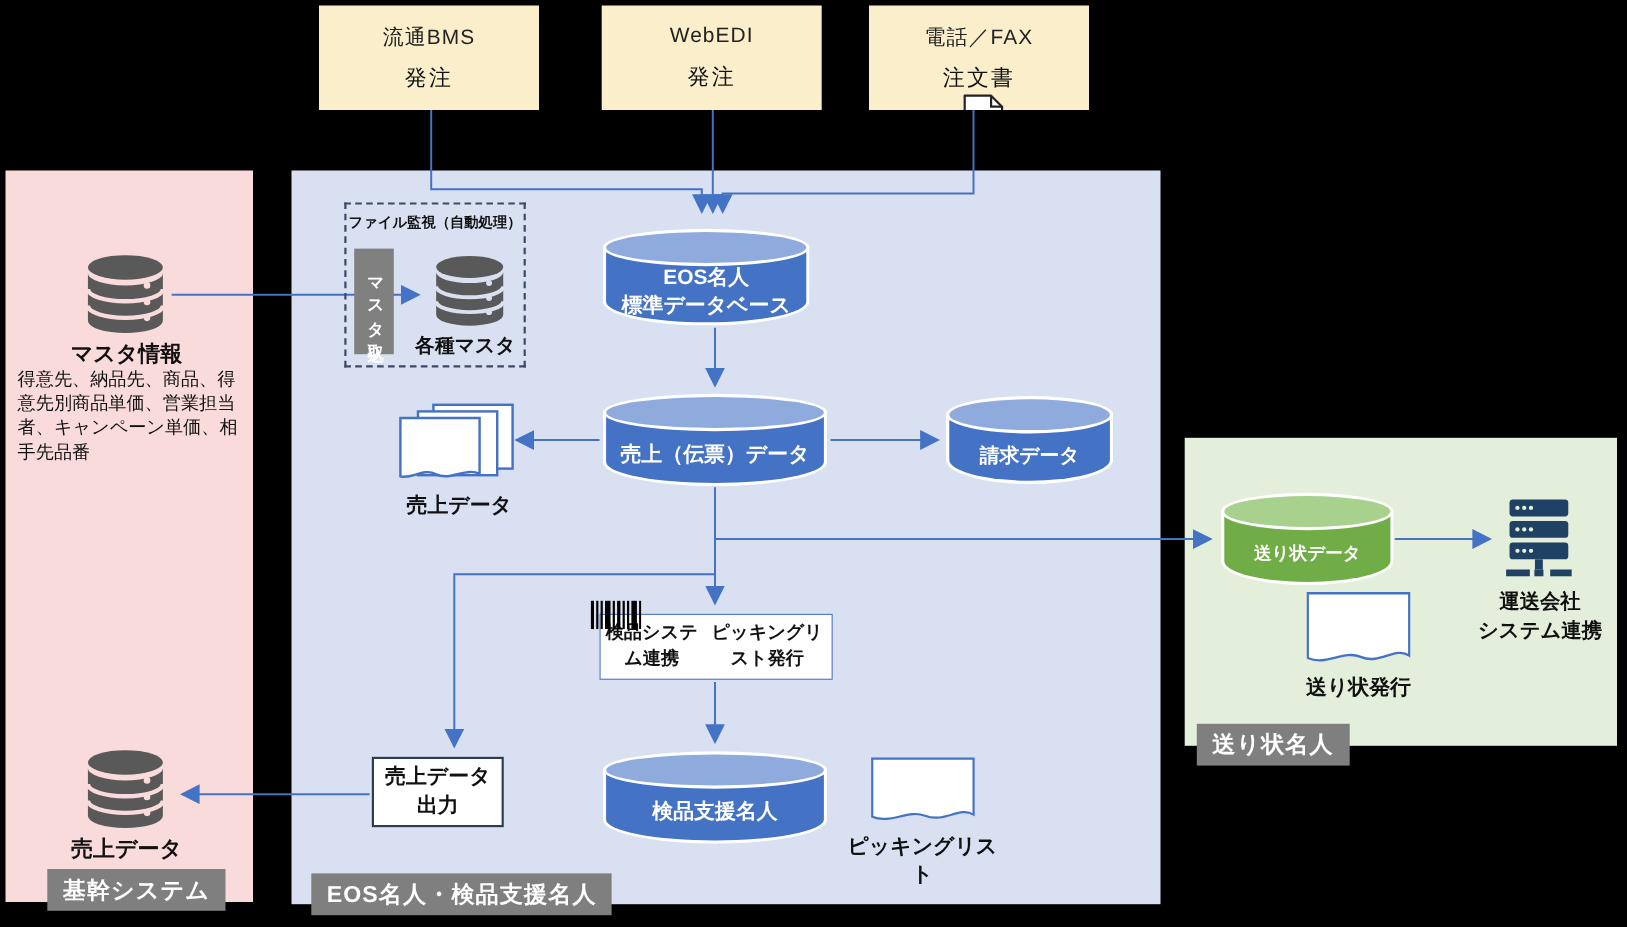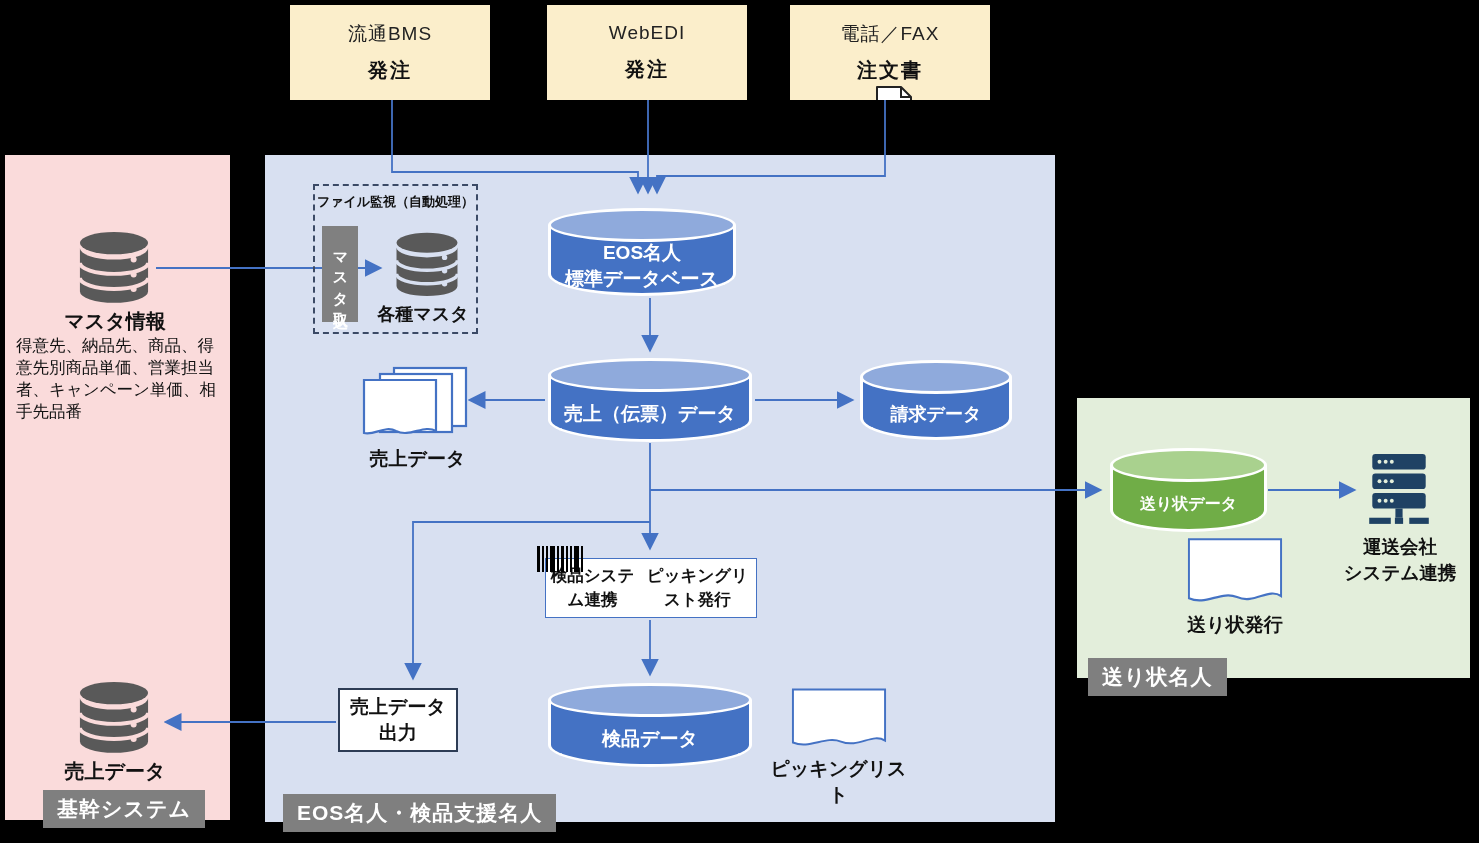--- a/index.html
+++ b/index.html
@@ -10,21 +10,21 @@
   .panel{position:absolute;z-index:0;}
   .panel-pink{background:#FADBDB;}
   .panel-blue{background:#D8E0F1;}
   .panel-green{background:#E3EEDB;}
   .connectors{position:absolute;left:0;top:0;z-index:1;pointer-events:none;}
   .src-box{
     position:absolute;z-index:2;background:#FBEECB;display:flex;flex-direction:column;
     align-items:center;justify-content:space-evenly;padding:6px 0;box-sizing:border-box;
   }
   .src-line1{font-size:19px;color:#222;letter-spacing:1px;}
-  .src-line2{font-size:20px;font-weight:bold;color:#111;letter-spacing:2px;}
+  .src-line2{font-size:20px;font-weight:normal;color:#111;letter-spacing:2px;}
   .clip{overflow:hidden;}
   .order-doc{position:absolute;left:50%;bottom:-17px;transform:translateX(-40%);width:40px;height:32px;}
 
   .dashed-box{position:absolute;z-index:2;border:2px dashed #3b4a66;box-sizing:border-box;}
   .dashed-title{position:absolute;top:7px;left:0;width:100%;text-align:center;font-size:13px;font-weight:bold;color:#111;}
   .vbox{
     position:absolute;z-index:3;background:#808080;color:#fff;display:flex;align-items:center;justify-content:center;
     writing-mode:vertical-rl;text-orientation:upright;font-size:15px;font-weight:bold;letter-spacing:2px;
   }
 
@@ -173,21 +173,21 @@
   <div class="cyl cyl-blue" style="left:860px;top:360px;width:152px;height:80px">
     <div class="ctop"></div>
     <div class="cbody" style="font-size:18px">
       <span>請求データ</span>
     </div>
   </div>
 
   <div class="cyl cyl-blue" style="left:548px;top:683px;width:204px;height:84px">
     <div class="ctop"></div>
     <div class="cbody" style="font-size:19px">
-      <span>検品データ</span>
+      <span>検品支援名人</span>
     </div>
   </div>
 
   <div class="doc" style="left:358px;top:366px;width:112px;height:80px">
     <svg viewBox="0 0 112 80">
       <rect x="36" y="2" width="72" height="58" fill="#fff" stroke="#4472C4" stroke-width="2.2"></rect>
       <rect x="22" y="8" width="72" height="58" fill="#fff" stroke="#4472C4" stroke-width="2.2"></rect>
       <path d="M6,14 H78 V65 C66,58 52,72 38,65 C27,59 16,70 6,67 Z" fill="#fff" stroke="#4472C4" stroke-width="2.2"></path>
     </svg>
   </div>

